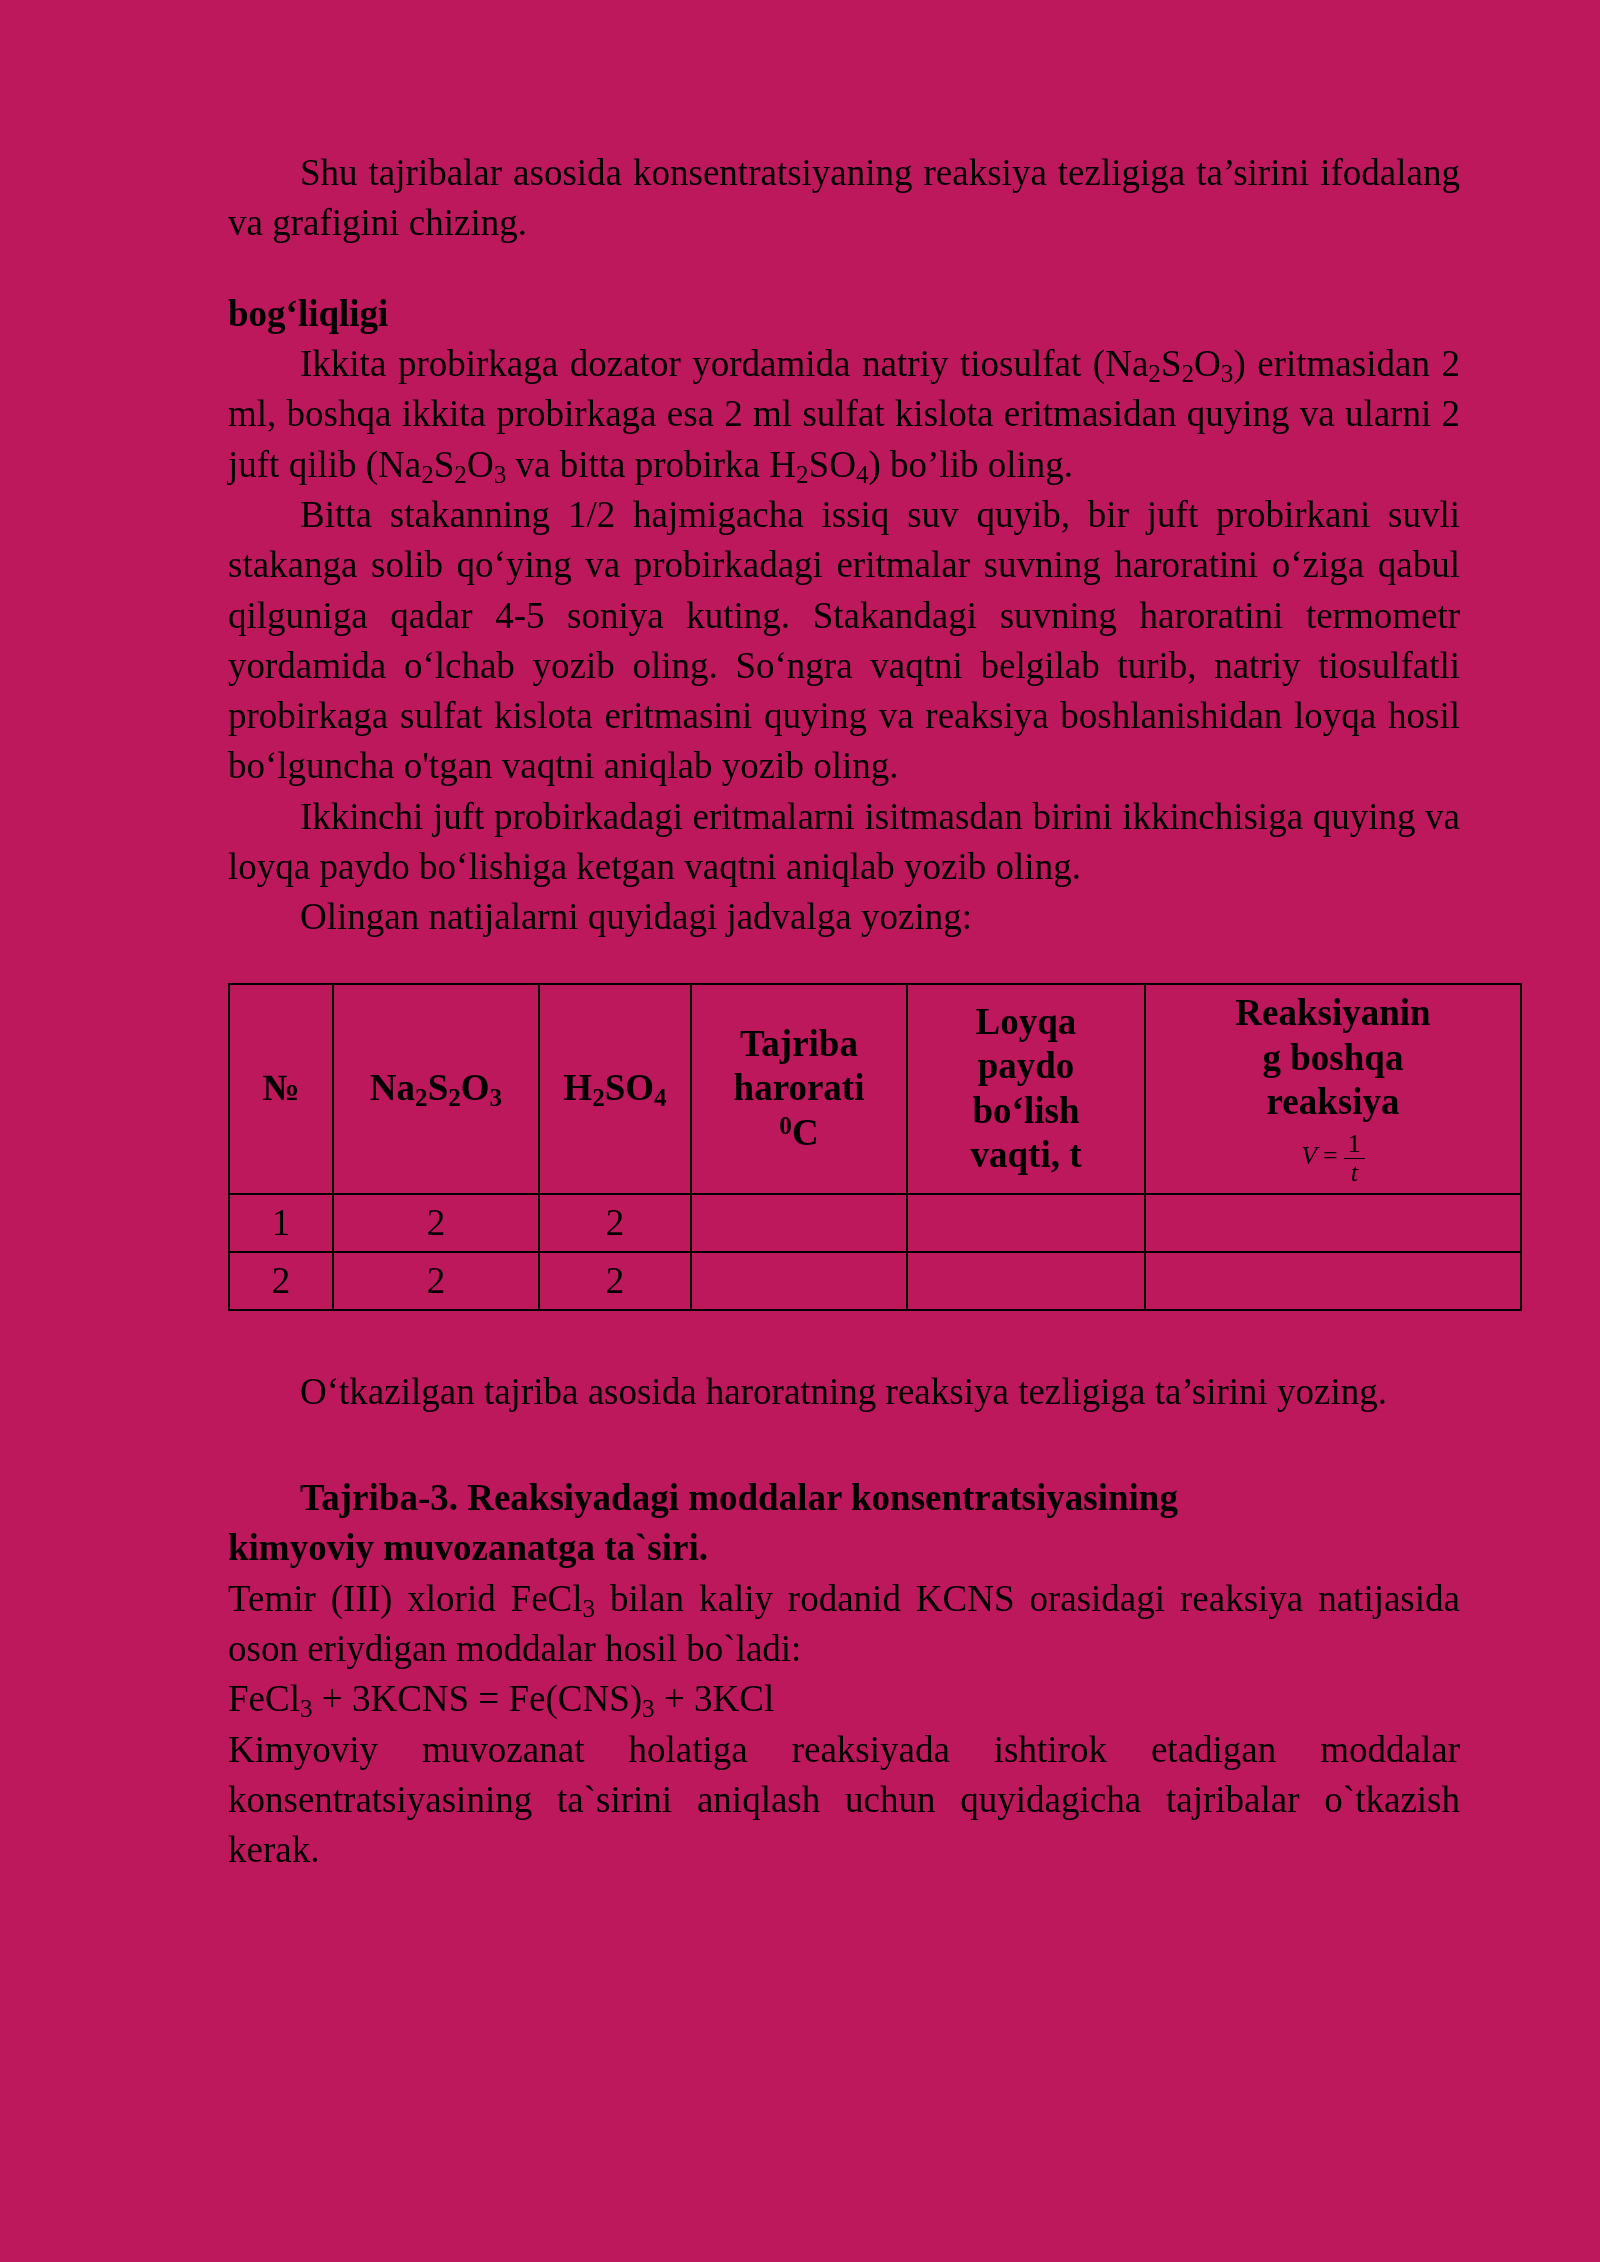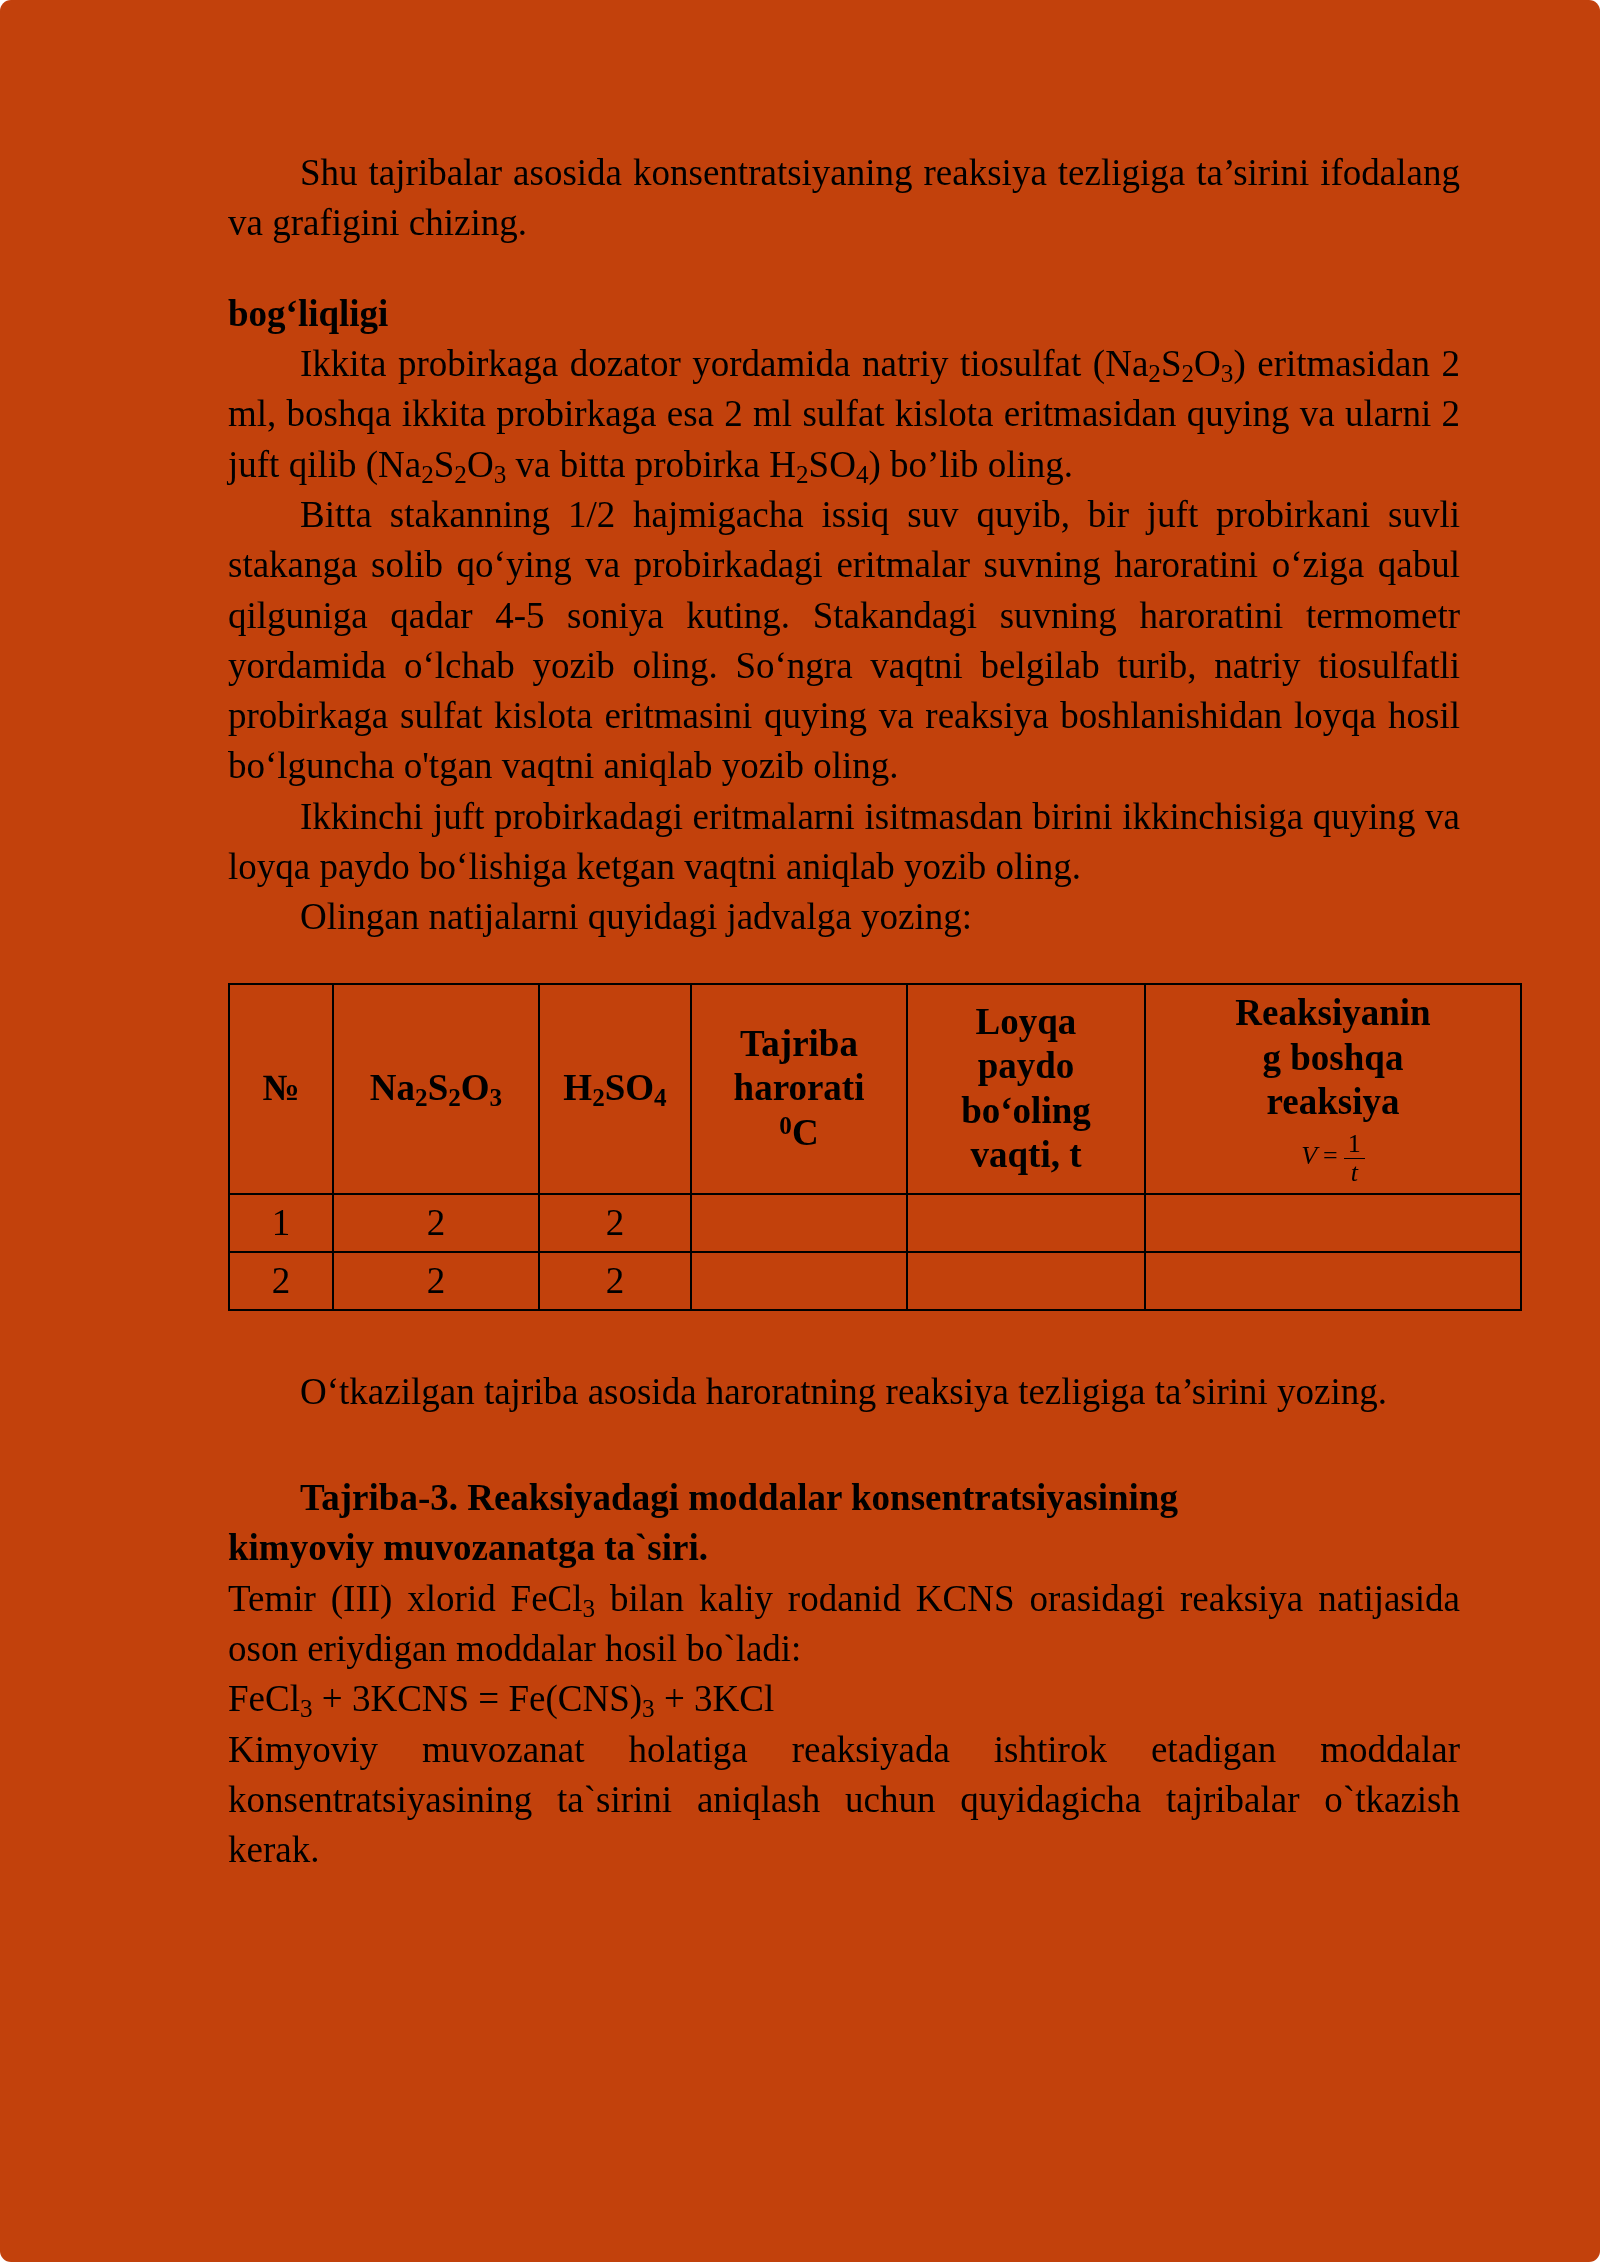--- a/index.html
+++ b/index.html
@@ -13,22 +13,21 @@
     font-family: "Liberation Serif", "DejaVu Serif", serif;
     color: #000000;
     position: relative;
     overflow: hidden;
   }
   .page {
     position: absolute;
     left: 0; top: 0;
     width: 1600px;
     height: 2262px;
-    background: #c2410c;
-    border-radius: 11px;
+    background: #be185d;
   }
   .content {
     position: absolute;
     left: 228px;
     top: 148px;
     width: 1232px;
   }
   p.para {
     margin: 0;
     font-size: 37px;
@@ -167,21 +166,21 @@
           <th class="col-na"><span>Na</span><sub>2</sub><span>S</span><sub>2</sub><span>O</span><sub>3</sub></th>
           <th class="col-h2so4"><span>H</span><sub>2</sub><span>SO</span><sub>4</sub></th>
           <th class="col-temp">
             <span class="hdr-line">Tajriba</span>
             <span class="hdr-line">harorati</span>
             <span class="hdr-line"><sup>0</sup><span>C</span></span>
           </th>
           <th class="col-loyqa">
             <span class="hdr-line">Loyqa</span>
             <span class="hdr-line">paydo</span>
-            <span class="hdr-line">bo‘oling</span>
+            <span class="hdr-line">bo‘lish</span>
             <span class="hdr-line">vaqti, t</span>
           </th>
           <th class="col-tezl">
             <span class="hdr-line">Reaksiyanin</span>
             <span class="hdr-line">g boshqa</span>
             <span class="hdr-line">reaksiya</span>
             <span class="formula"><span class="vsym">V</span><span class="eq">=</span><span class="frac"><span class="num">1</span><span class="den">t</span></span></span>
           </th>
         </tr>
       </thead>

